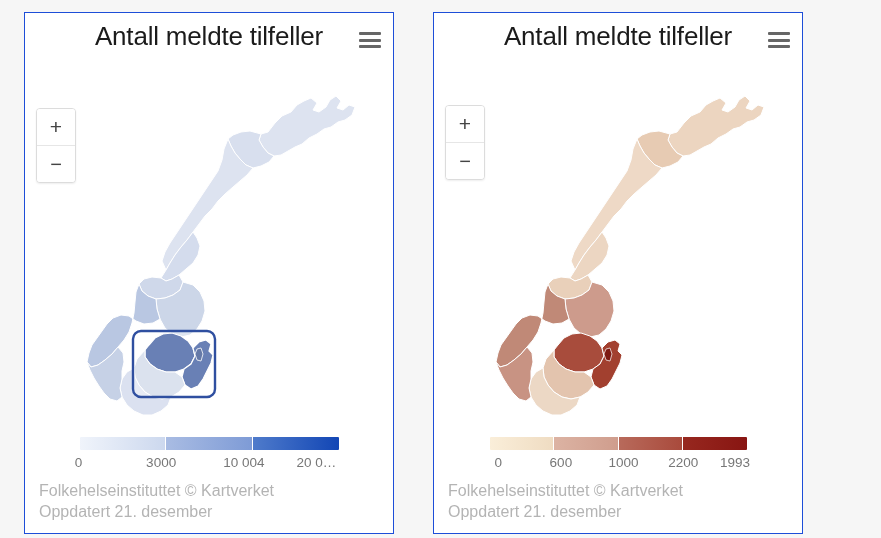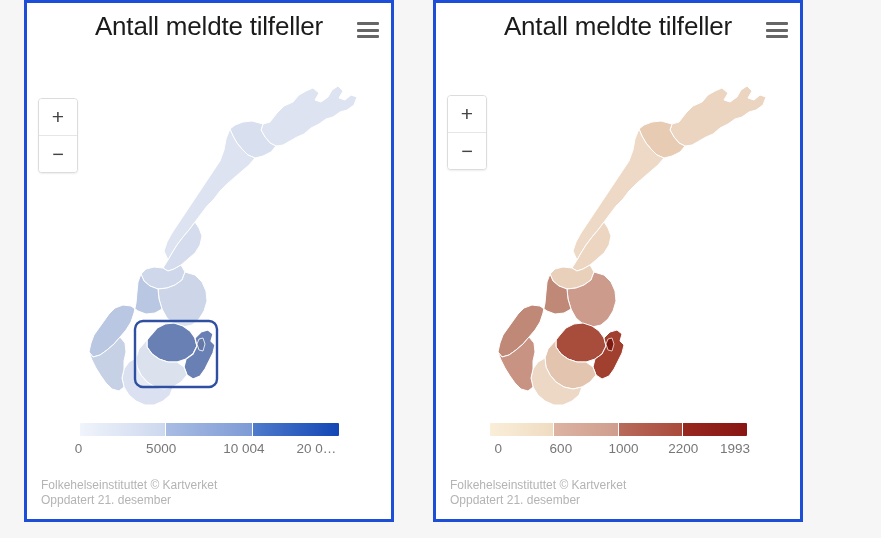--- a/index.html
+++ b/index.html
@@ -14,25 +14,25 @@
   .stage {
     position: relative;
     width: 881px;
     height: 538px;
     background: #f6f6f6;
   }
 
   
   .panel {
     position: absolute;
-    top: 0;
+    top: 12px;
     width: 370px;
     height: 522px;
     background: #ffffff;
-    border: 3px solid #1d4ed8;
+    border: 1px solid #1d4ed8;
     box-sizing: border-box;
     overflow: hidden;
   }
   .panel.left  { left: 24px; }
   .panel.right { left: 433px; }
 
   
   .panel-title {
     position: absolute;
     top: 8px;
@@ -142,21 +142,21 @@
     color: #777777;
     white-space: nowrap;
     transform: translateX(-50%);
   }
 
   
   .attrib {
     position: absolute;
     left: 14px;
     bottom: 10px;
-    font-size: 12px;
+    font-size: 16px;
     line-height: 1.3;
     color: #b4b4b4;
   }
   .attrib .line { display: block; }
 </style>
 </head>
 <body>
 
 <div class="stage">
 
@@ -224,21 +224,21 @@
     </div>
 
     <div class="legend">
       <div class="legend-bar">
         <div class="legend-seg" style="background:linear-gradient(to right,#f0f4fb,#ccd8ee)"></div>
         <div class="legend-seg" style="background:linear-gradient(to right,#a9bce3,#7e9bd6)"></div>
         <div class="legend-seg" style="background:linear-gradient(to right,#4f7bcb,#1246b5)"></div>
       </div>
       <div class="legend-labels">
         <span class="tick" style="left:5%">0</span>
-        <span class="tick" style="left:33.5%">5000</span>
+        <span class="tick" style="left:33.5%">3000</span>
         <span class="tick" style="left:62%">10 004</span>
         <span class="tick" style="left:87%">20 0…</span>
       </div>
     </div>
 
     <div class="attrib">
       <span class="line">Folkehelseinstituttet © Kartverket</span>
       <span class="line">Oppdatert 21. desember</span>
     </div>
   </div>

